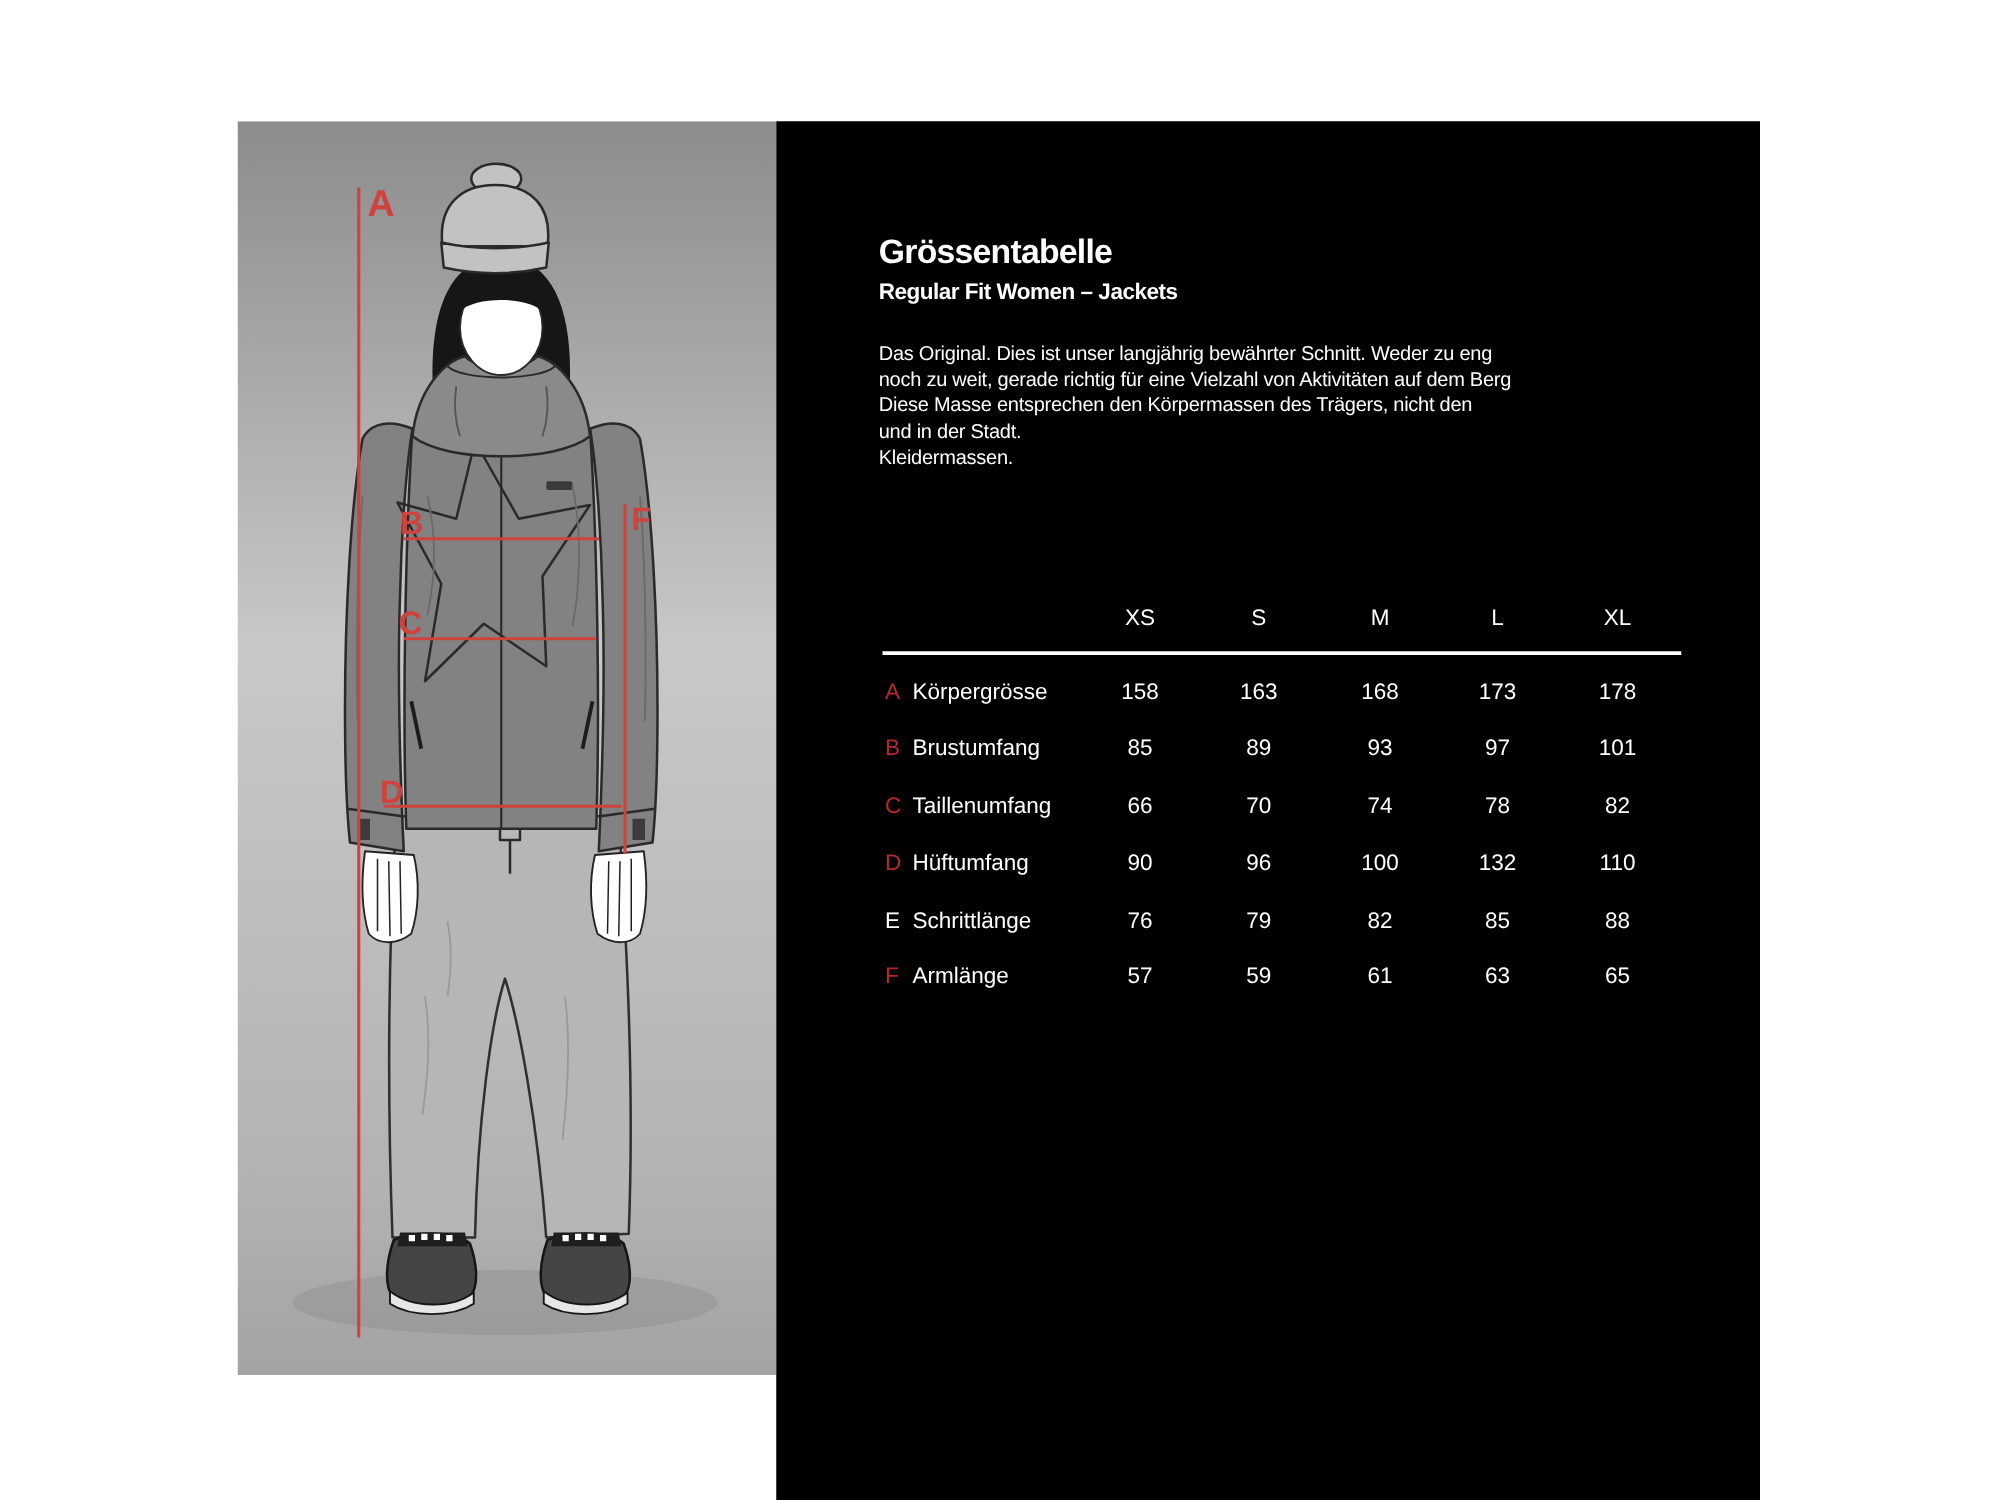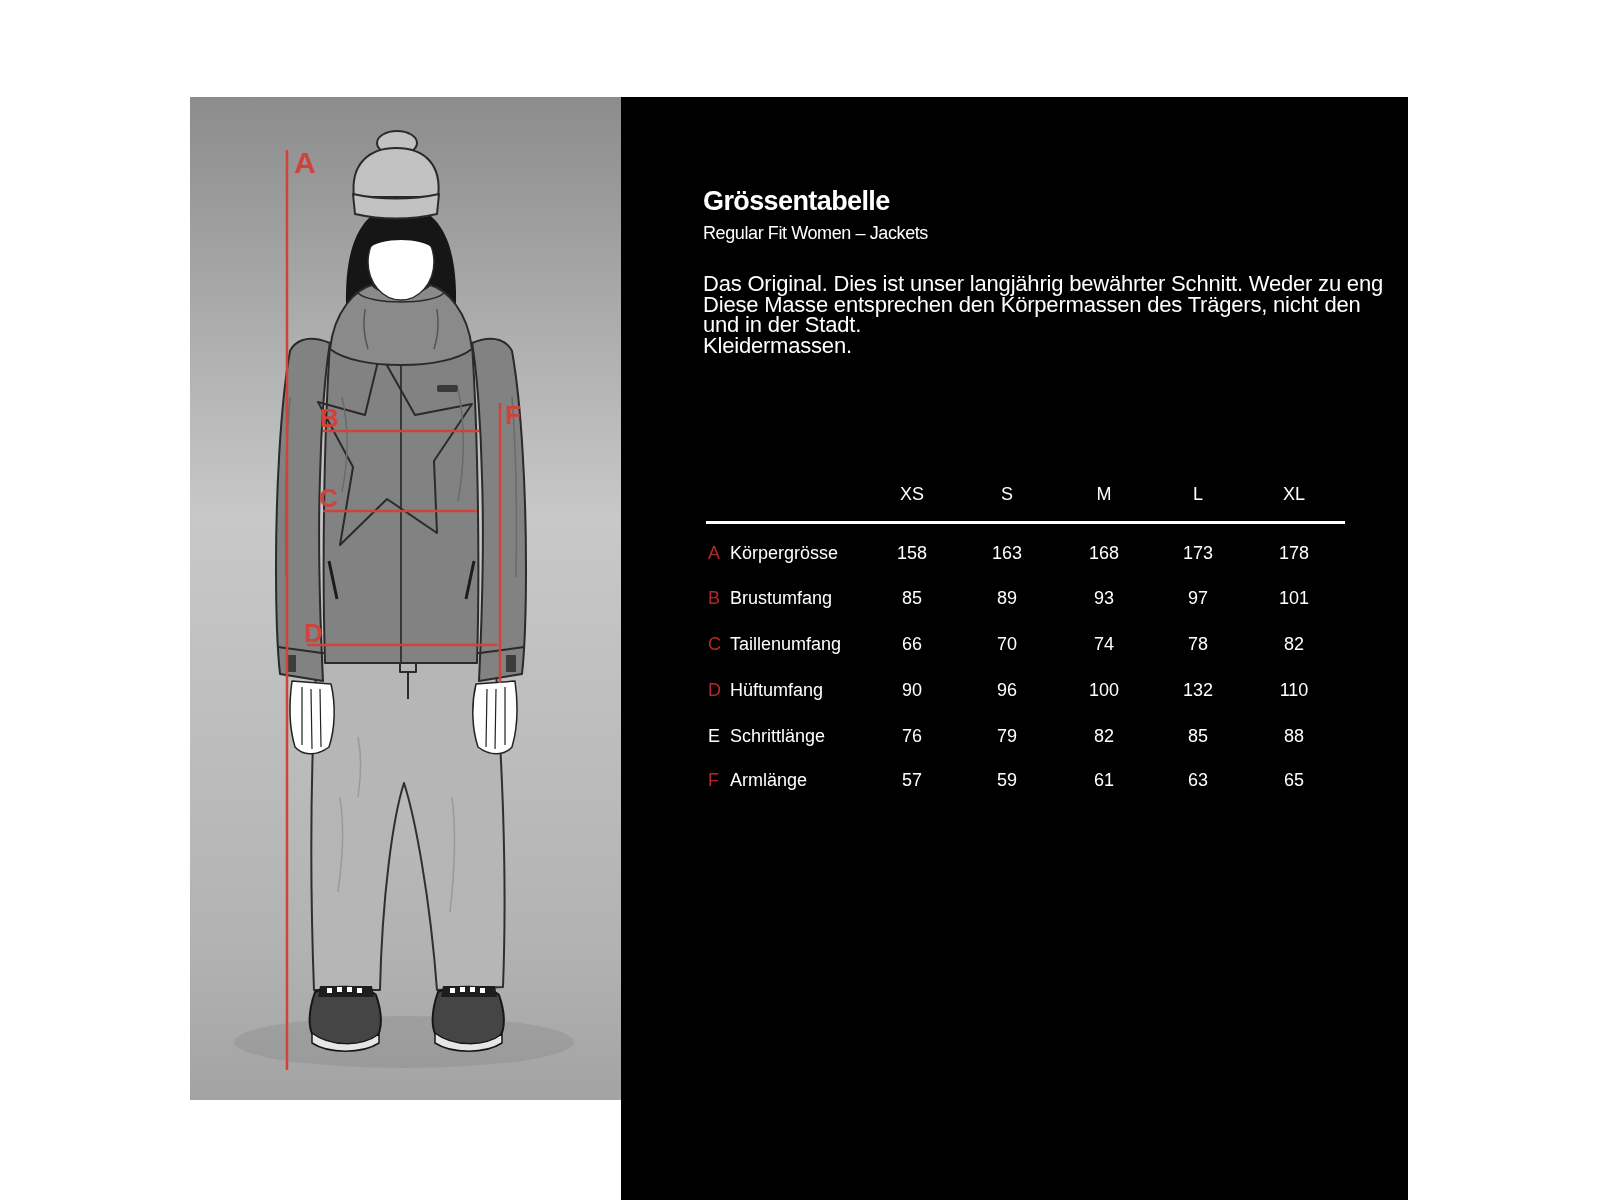--- a/index.html
+++ b/index.html
@@ -3,22 +3,22 @@
 <meta charset="utf-8">
 <style>
   html,body{margin:0;padding:0;}
   body{
     width:1600px;height:1200px;position:relative;background:#ffffff;
     font-family:"Liberation Sans", sans-serif;overflow:hidden;
   }
   .figure-panel{position:absolute;left:190px;top:97px;width:431px;height:1003px;}
   .info-panel{position:absolute;left:621px;top:97px;width:787px;height:1153px;background:#000;color:#fff;}
   .title{position:absolute;left:82px;top:89px;font-size:27px;font-weight:bold;letter-spacing:-0.6px;white-space:nowrap;}
-  .subtitle{position:absolute;left:82px;top:126px;font-size:18px;font-weight:normal;letter-spacing:-0.4px;white-space:nowrap;}
-  .description{position:absolute;left:82px;top:177px;font-size:22px;line-height:20.7px;letter-spacing:-0.2px;}
+  .subtitle{position:absolute;left:82px;top:126px;font-size:18px;font-weight:bold;letter-spacing:-0.4px;white-space:nowrap;}
+  .description{position:absolute;left:82px;top:177px;font-size:16px;line-height:20.7px;letter-spacing:-0.2px;}
   .description div{white-space:nowrap;}
   .thead{position:absolute;left:85px;top:385px;width:650px;height:30px;font-size:18px;}
   .divider{position:absolute;left:85px;top:424px;width:639px;height:3px;background:#fff;}
   .trow{position:absolute;left:85px;width:650px;height:24px;font-size:18px;line-height:24px;}
   .tletter{position:absolute;left:2px;width:20px;}
   .tlabel{position:absolute;left:24px;white-space:nowrap;text-align:center;}
   .tval,.thcol{position:absolute;width:96px;text-align:center;line-height:24px;}
   .c1{left:158px;} .c2{left:253px;} .c3{left:350px;} .c4{left:444px;} .c5{left:540px;}
   .r1{top:444px;} .r2{top:489px;} .r3{top:535px;} .r4{top:581px;} .r5{top:627px;} .r6{top:671px;}
   svg text.marker{font-family:"Liberation Sans", sans-serif;font-weight:bold;}
@@ -146,20 +146,21 @@
     </g>
   </svg>
 </div>
 
 <div class="info-panel">
   <div class="title">Grössentabelle</div>
   <div class="subtitle">Regular Fit Women – Jackets</div>
 
   <div class="description">
     <div>Das Original. Dies ist unser langjährig bewährter Schnitt. Weder zu eng</div>
+    <div>noch zu weit, gerade richtig für eine Vielzahl von Aktivitäten auf dem Berg</div>
     <div>Diese Masse entsprechen den Körpermassen des Trägers, nicht den</div>
     <div>und in der Stadt.</div>
     <div>Kleidermassen.</div>
   </div>
 
   <div class="thead">
     <span class="thcol c1">XS</span>
     <span class="thcol c2">S</span>
     <span class="thcol c3">M</span>
     <span class="thcol c4">L</span>

